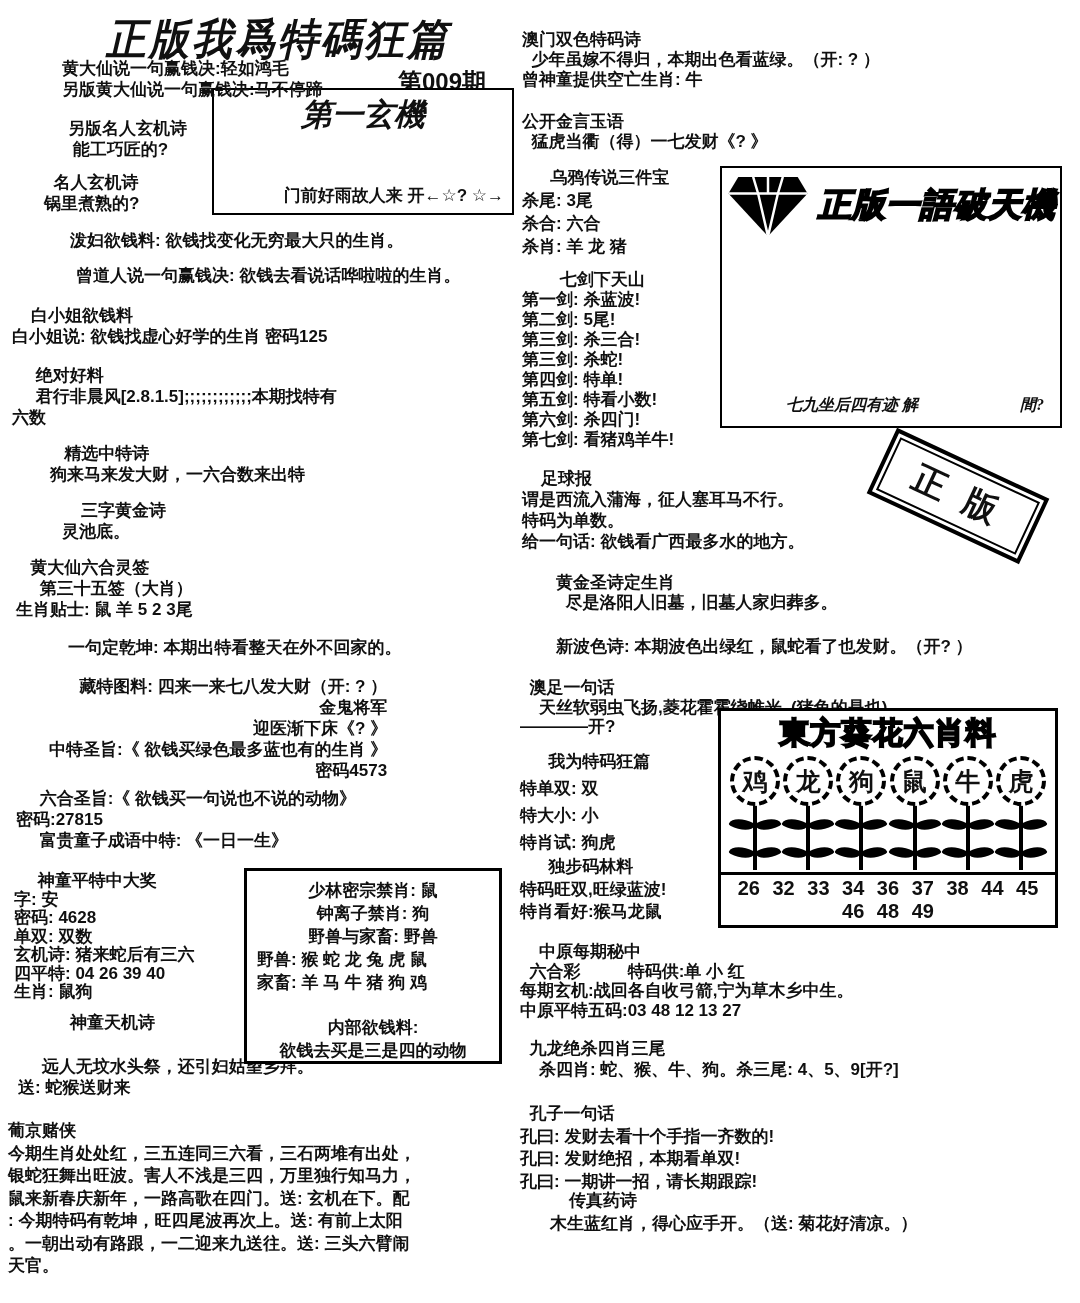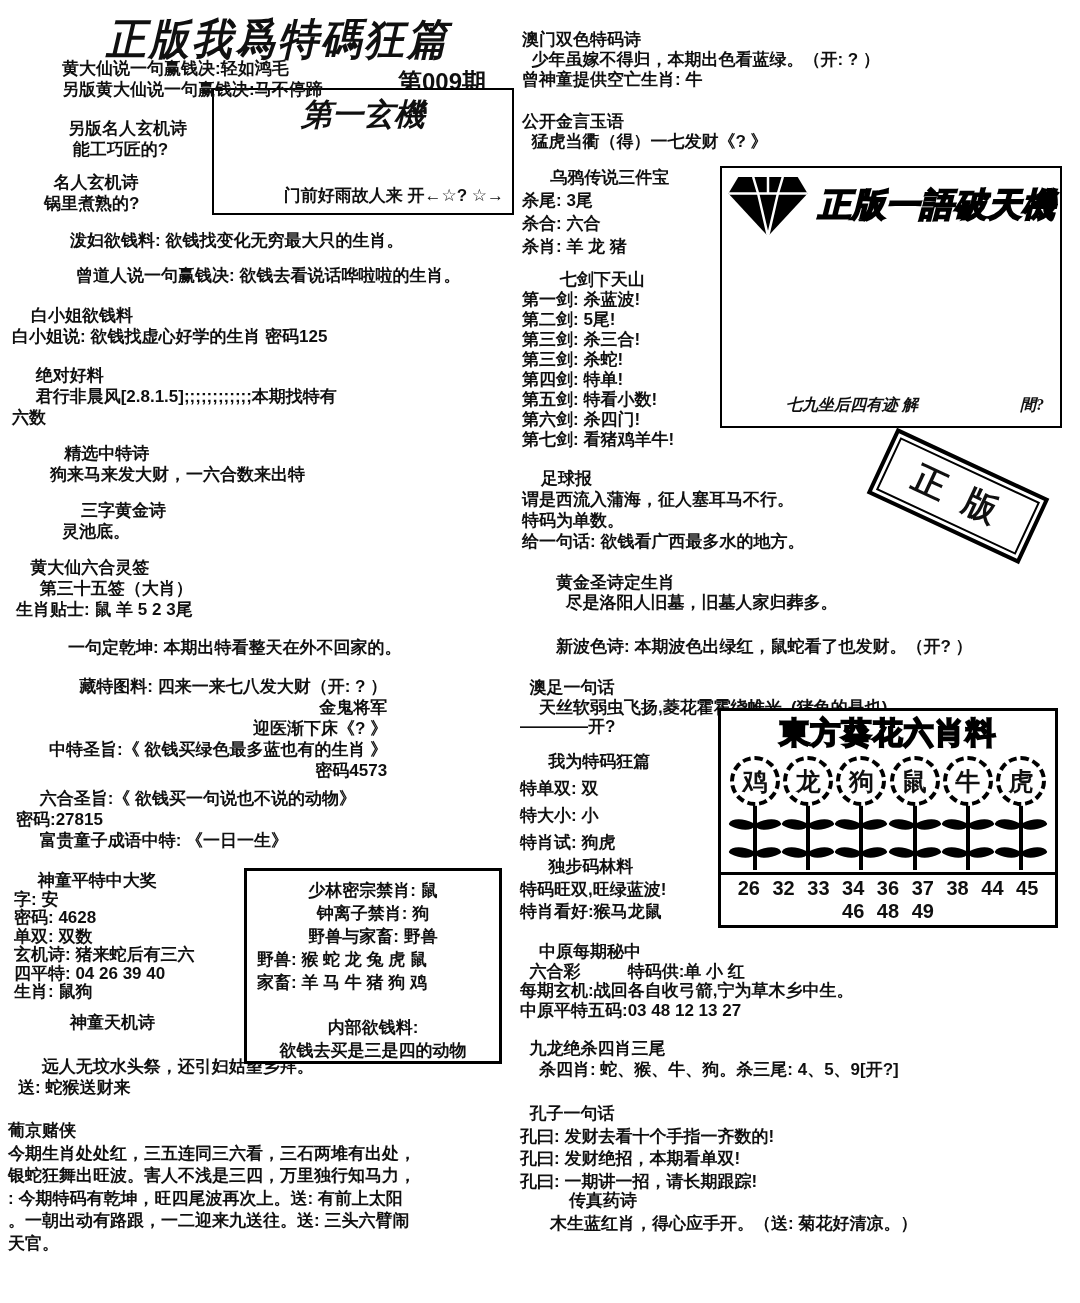--- a/index.html
+++ b/index.html
@@ -78,21 +78,21 @@
   <div class="block" style="left:12px;top:365px;"><div class="line">     绝对好料</div><div class="line">     君行非晨风[2.8.1.5];;;;;;;;;;;;本期找特有</div><div class="line">六数</div></div>
   <div class="block" style="left:50px;top:443px;"><div class="line">   精选中特诗</div><div class="line">狗来马来发大财，一六合数来出特</div></div>
   <div class="block" style="left:62px;top:500px;"><div class="line">    三字黄金诗</div><div class="line">灵池底。</div></div>
   <div class="block" style="left:16px;top:557px;"><div class="line">   黄大仙六合灵签</div><div class="line">     第三十五签（大肖）</div><div class="line">生肖贴士: 鼠 羊 5 2 3尾</div></div>
   <div class="block" style="left:68px;top:637px;">一句定乾坤: 本期出特看整天在外不回家的。</div>
   <div class="block" style="left:16px;top:676px;text-align:right;"><div class="line">     藏特图料: 四来一来七八发大财（开: ? ）</div><div class="line">         金鬼将军</div><div class="line">     迎医渐下床《? 》</div><div class="line">       中特圣旨:《 欲钱买绿色最多蓝也有的生肖 》</div><div class="line">密码4573</div></div>
   <div class="block" style="left:16px;top:788px;"><div class="line">     六合圣旨:《 欲钱买一句说也不说的动物》</div><div class="line">密码:27815</div><div class="line">     富贵童子成语中特: 《一日一生》</div></div>
   <div class="block lh18" style="left:14px;top:872px;"><div class="line">     神童平特中大奖</div><div class="line">字: 安</div><div class="line">密码: 4628</div><div class="line">单双: 双数</div><div class="line">玄机诗: 猪来蛇后有三六</div><div class="line">四平特: 04 26 39 40</div><div class="line">生肖: 鼠狗</div></div>
   <div class="block" style="left:70px;top:1012px;">神童天机诗</div>
   <div class="block" style="left:18px;top:1056px;"><div class="line">     远人无坟水头祭，还引妇姑望乡拜。</div><div class="line">送: 蛇猴送财来</div></div>
-  <div class="block lh22" style="left:8px;top:1120px;"><div class="line">葡京赌侠</div><div class="line">今期生肖处处红，三五连同三六看，三石两堆有出处，</div><div class="line">银蛇狂舞出旺波。害人不浅是三四，万里独行知马力，</div><div class="line">: 今期特码有乾坤，旺四尾波再次上。送: 有前上太阳</div><div class="line">。一朝出动有路跟，一二迎来九送往。送: 三头六臂闹</div><div class="line">天官。</div></div>
+  <div class="block lh22" style="left:8px;top:1120px;"><div class="line">葡京赌侠</div><div class="line">今期生肖处处红，三五连同三六看，三石两堆有出处，</div><div class="line">银蛇狂舞出旺波。害人不浅是三四，万里独行知马力，</div><div class="line">鼠来新春庆新年，一路高歌在四门。送: 玄机在下。配</div><div class="line">: 今期特码有乾坤，旺四尾波再次上。送: 有前上太阳</div><div class="line">。一朝出动有路跟，一二迎来九送往。送: 三头六臂闹</div><div class="line">天官。</div></div>
 
   <div class="box box2">
     <div class="b2top">
         <div class="line">少林密宗禁肖: 鼠</div>
         <div class="line">钟离子禁肖: 狗</div>
         <div class="line">野兽与家畜: 野兽</div>
       </div>
     <div class="b2mid">
         <div class="line">野兽: 猴 蛇 龙 兔 虎 鼠</div>
         <div class="line">家畜: 羊 马 牛 猪 狗 鸡</div>

